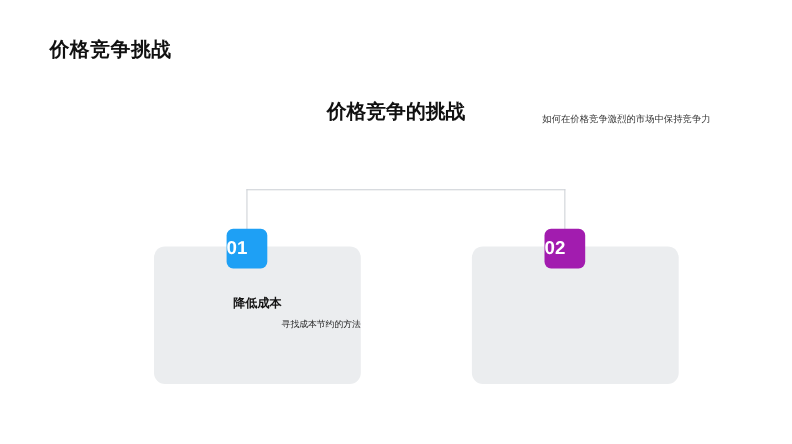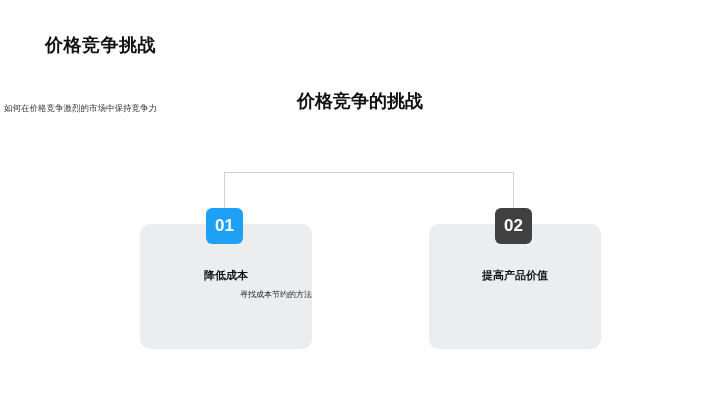--- a/index.html
+++ b/index.html
@@ -9,41 +9,41 @@
     }
     .slide-title {
       position: absolute; left: 45px; top: 33px; font-size: 18px; font-weight: bold; color: #111;
       letter-spacing: 0.5px;
     }
     .main-title {
       position: absolute; left: 0; width: 720px; top: 71px; text-align: center;
       font-size: 18px; font-weight: bold; color: #111; margin-top: 18px;
     }
     .subtitle {
-      position: absolute; left: 4px; width: 630px; top: 103px; text-align: left;
+      position: absolute; left: 16px; width: 630px; top: 103px; text-align: right;
       font-size: 8.5px; color: #333;
     }
     .connector {
       position: absolute; left: 224px; top: 172px; width: 290px; height: 40px;
       border-top: 1px solid #cfd3d8; border-left: 1px solid #cfd3d8; border-right: 1px solid #cfd3d8;
       box-sizing: border-box;
     }
     .card {
-      position: absolute; top: 224px; width: 172px; height: 125px; background: #ebedef;
+      position: absolute; top: 224px; width: 188px; height: 125px; background: #ebedef;
       border-radius: 10px;
     }
     .card.c1 { left: 140px; }
     .card.c2 { left: 429px; }
     .badge {
       position: absolute; top: 208px; width: 37px; height: 36px; border-radius: 6px;
-      color: #fff; font-weight: bold; font-size: 17px; text-align: center; line-height: 36px;
+      color: #fff; font-weight: bold; font-size: 17px; text-align: left; line-height: 36px;
       font-family: "Liberation Sans", "DejaVu Sans", sans-serif;
     }
     .badge.b1 { left: 206px; background: #1ea0f5; }
-    .badge.b2 { left: 495px; background: #404040; }
+    .badge.b2 { left: 495px; background: #a21caf; }
     .card-title {
       position: absolute; top: 44px; left: 0; width: 100%; text-align: center;
       font-size: 11px; font-weight: bold; color: #111;
     }
     .card-desc {
       position: absolute; top: 65px; left: 0; width: 100%; text-align: right;
       font-size: 8px; color: #222;
     }
   </style>
 </head>
@@ -55,15 +55,14 @@
 
 <div class="connector"></div>
 
 <div class="card c1">
   <div class="card-title">降低成本</div>
   <div class="card-desc">寻找成本节约的方法</div>
 </div>
 <div class="badge b1">01</div>
 
 <div class="card c2">
-  <div class="card-title">提高产品价值</div>
 </div>
 <div class="badge b2">02</div>
 
 </body></html>

